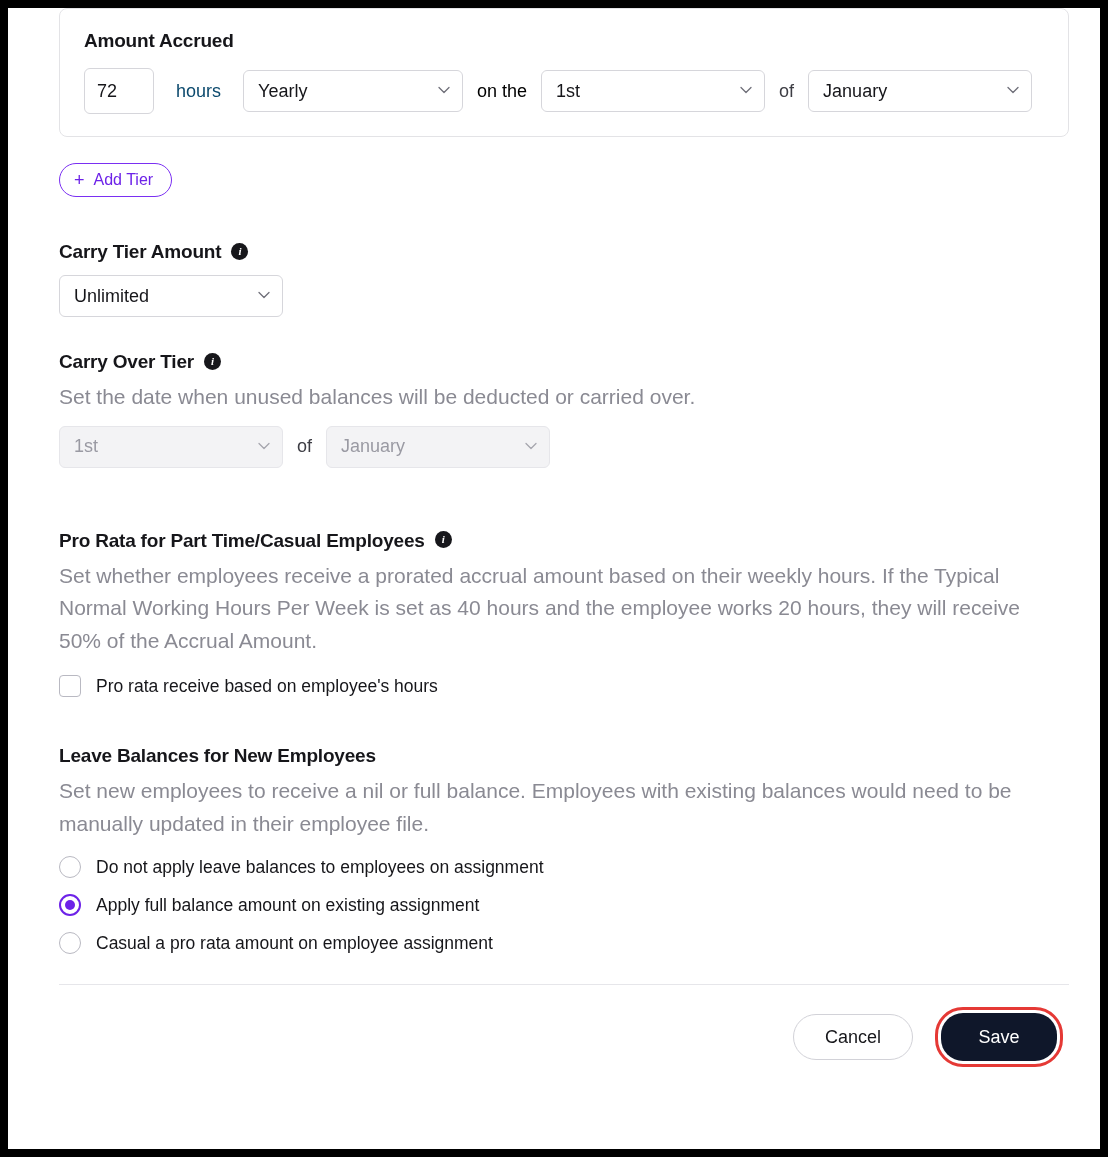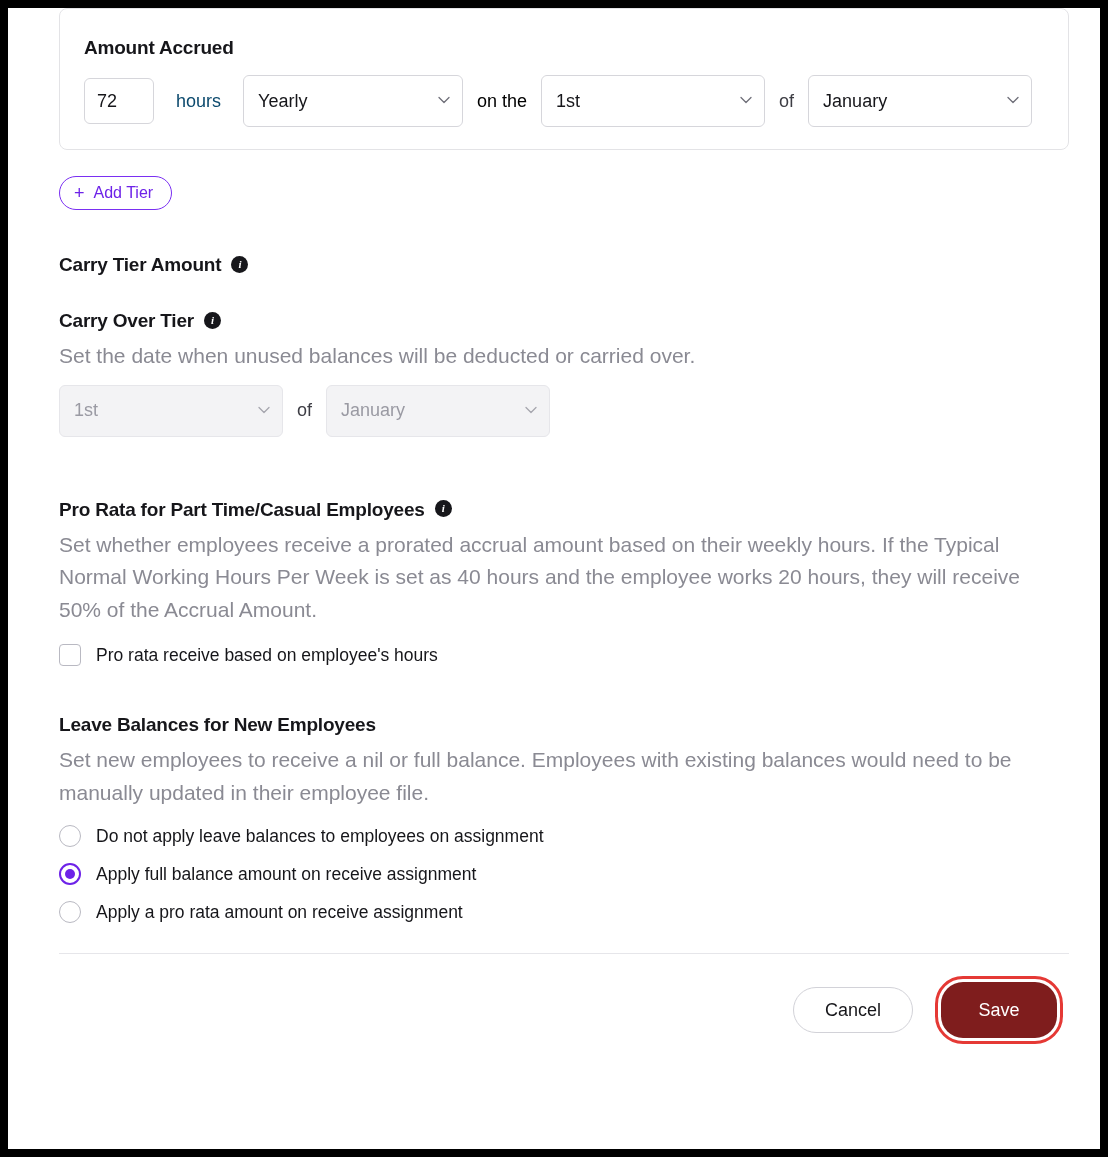--- a/index.html
+++ b/index.html
@@ -37,21 +37,21 @@
     position: absolute;
     left: 33px;
     top: 8px;
     width: 1010px;
   }
 
   
   .tier-box {
     border: 1px solid #e3e3e6;
     border-radius: 8px;
-    padding: 28px 24px 22px 24px;
+    padding: 21px 24px 22px 24px;
     box-sizing: border-box;
     width: 1010px;
     margin-top: 0px;
   }
   .tier-title {
     font-size: 19px;
     font-weight: bold;
     color: #16161a;
     letter-spacing: -0.2px;
     margin: 0 0 16px 0;
@@ -73,21 +73,21 @@
     font-family: "Liberation Sans", sans-serif;
     outline: none;
   }
   .unit-label {
     font-size: 18px;
     color: #0c4a6e;
     margin: 0 22px;
   }
   .sel {
     position: relative;
-    height: 52px;
+    height: 42px;
     border: 1px solid #d6d6db;
     border-radius: 6px;
     background: #ffffff;
     display: flex;
     align-items: center;
     padding: 0 14px;
     box-sizing: border-box;
     font-size: 18px;
     color: #16161a;
   }
@@ -252,24 +252,24 @@
   .save-wrap {
     margin-left: 22px;
     border: 3px solid #e53935;
     border-radius: 28px;
     padding: 3px;
     display: inline-block;
     box-sizing: border-box;
   }
   .btn-save {
     width: 116px;
-    height: 56px;
+    height: 48px;
     border: none;
     border-radius: 22px;
-    background: #7f1d1d;
+    background: #0f172a;
     color: #ffffff;
     font-size: 18px;
     font-family: "Liberation Sans", sans-serif;
     cursor: pointer;
   }
   .mt-34 { margin-top: 34px; }
   .mt-44 { margin-top: 44px; }
   .mt-12 { margin-top: 12px; }
 </style>
 </head>
@@ -318,20 +318,28 @@
         <span class="plus">+</span>
         <span>Add Tier</span>
       </div>
 
       
       <div class="mt-44">
         <div class="h-sec">
           <span>Carry Tier Amount</span>
           <span class="info-dot">i</span>
         </div>
+        <div class="mt-12">
+          <div class="sel" style="width:224px;">
+            <span>Unlimited</span>
+            <svg class="chev" viewBox="0 0 12 12">
+              <path d="M1 3.5 L6 8.5 L11 3.5" fill="none" stroke="#6f6f79" stroke-width="1.3" stroke-linecap="round" stroke-linejoin="round"></path>
+            </svg>
+          </div>
+        </div>
       </div>
 
       
       <div class="mt-34">
         <div class="h-sec">
           <span>Carry Over Tier</span>
           <span class="info-dot">i</span>
         </div>
         <div class="desc">Set the date when unused balances will be deducted or carried over.</div>
         <div class="row mt-12">
@@ -370,25 +378,25 @@
           <span>Leave Balances for New Employees</span>
         </div>
         <div class="desc">Set new employees to receive a nil or full balance. Employees with existing balances would need to be manually updated in their employee file.</div>
 
         <div class="radio-row">
           <div class="radio"></div>
           <span class="radio-label">Do not apply leave balances to employees on assignment</span>
         </div>
         <div class="radio-row">
           <div class="radio checked"></div>
-          <span class="radio-label">Apply full balance amount on receive assignment</span>
+          <span class="radio-label">Apply full balance amount on existing assignment</span>
         </div>
         <div class="radio-row">
           <div class="radio"></div>
-          <span class="radio-label">Apply a pro rata amount on receive assignment</span>
+          <span class="radio-label">Casual a pro rata amount on employee assignment</span>
         </div>
       </div>
 
       
       <div class="divider"></div>
       <div class="footer">
         <button class="btn-cancel">Cancel</button>
         <span class="save-wrap">
           <button class="btn-save">Save</button>
         </span>

